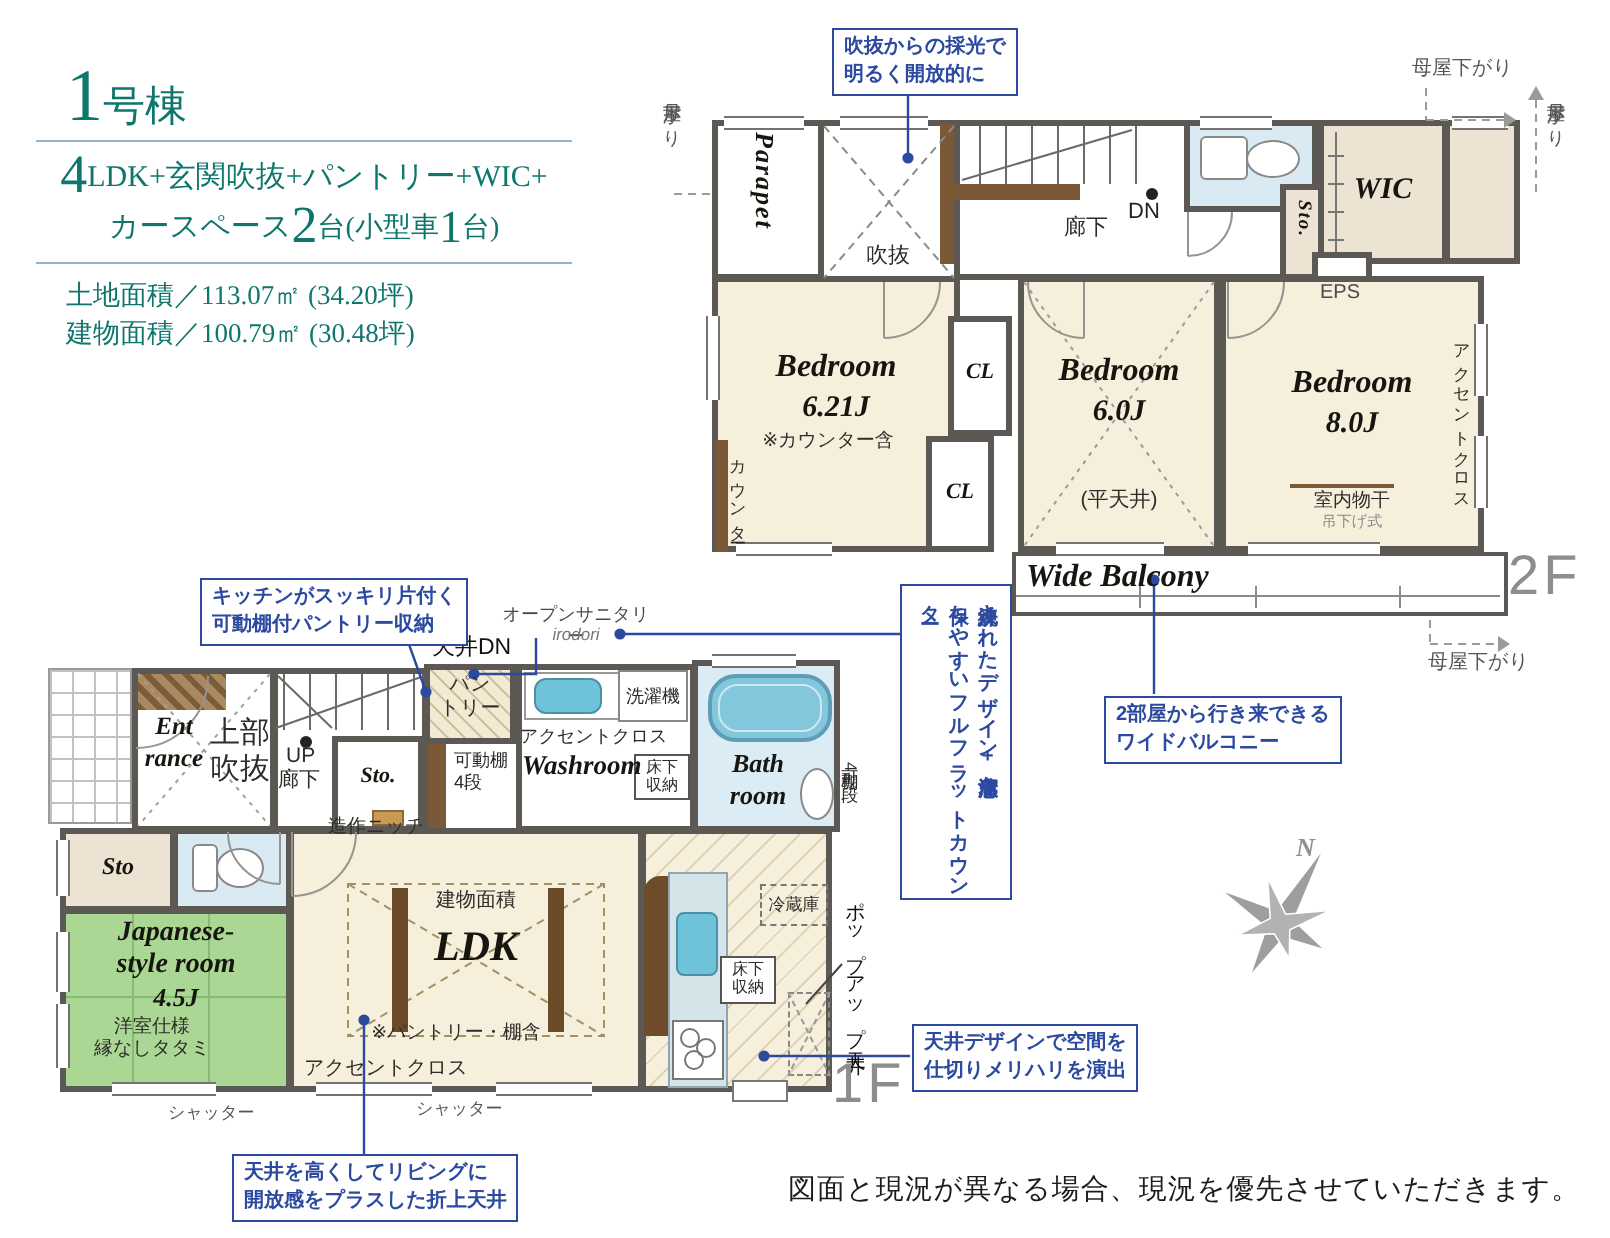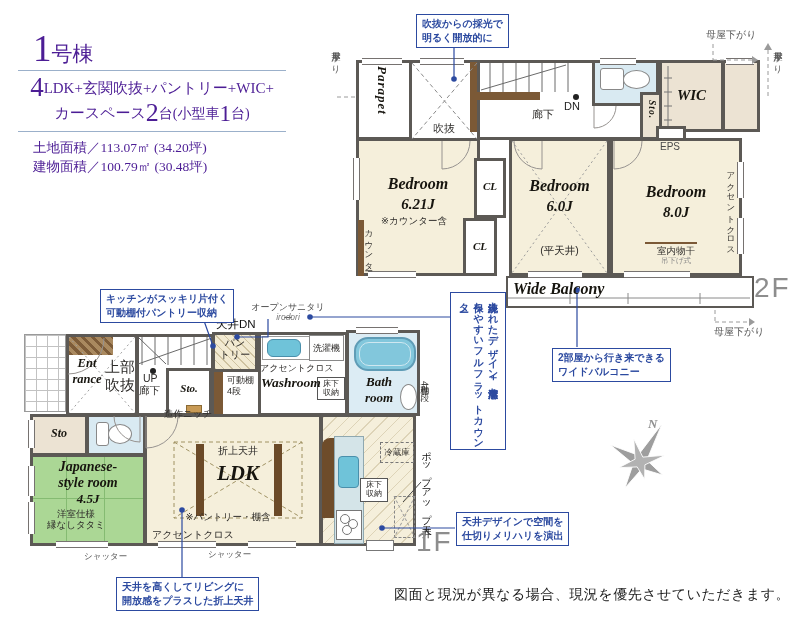--- a/index.html
+++ b/index.html
@@ -11,21 +11,21 @@
   .winh{height:7px;border-top:1px solid #767270;border-bottom:1px solid #767270}
   .winv{width:7px;border-left:1px solid #767270;border-right:1px solid #767270}
   svg.overlay{position:absolute;left:0;top:0;z-index:3;pointer-events:none}
   .lab{position:absolute;z-index:4;font-size:10px;line-height:1.22;color:#2e2c2a;white-space:pre-line}
   .ctr{text-align:center}
   .rname{font-family:"Liberation Serif","DejaVu Serif",serif;font-style:italic;font-weight:bold;color:#17150f}
   .vtx{writing-mode:vertical-rl;letter-spacing:1px}
   .callout{position:absolute;z-index:5;border:1px solid #2c4aa0;background:#fff;color:#2c4aa0;
            font-size:10px;line-height:1.4;font-weight:bold;padding:2px 5px;white-space:pre-line}
   .bigfloor{font-size:28px;color:#8d8d8d;letter-spacing:2px;z-index:4;position:absolute}
-  .tb{color:#4c1d95;font-family:"Liberation Serif","DejaVu Serif",serif;position:absolute;z-index:4}
+  .tb{color:#0f766e;font-family:"Liberation Serif","DejaVu Serif",serif;position:absolute;z-index:4}
   .grayline{position:absolute;background:#9bb0ca;height:1px;z-index:4}
 </style>
 </head>
 <body>
 
 <div id="stage">
 
   <div class="tb" style="left:33px;top:30px;">
     <span style="font-size:37px;line-height:1;">1</span><span style="font-size:21px;">号棟</span>
   </div>
@@ -261,21 +261,21 @@
   <div class="lab ctr" style="left:309px;top:343px;width:35px;font-size:9px;">洗濯機</div>
   <div class="lab ctr rname" style="left:350px;top:374px;width:58px;font-size:13px;line-height:1.2;">Bath
 room</div>
   <div class="lab vtx" style="left:420px;top:378px;height:60px;font-size:8.5px;">可動棚4段</div>
   <div class="lab ctr rname" style="left:30px;top:426px;width:58px;font-size:12px;">Sto</div>
   <div class="lab ctr rname" style="left:30px;top:459px;width:116px;font-size:14px;line-height:1.15;">Japanese-
 style room</div>
   <div class="lab ctr rname" style="left:30px;top:491px;width:116px;font-size:13px;">4.5J</div>
   <div class="lab ctr" style="left:30px;top:508px;width:92px;font-size:9.5px;line-height:1.2;">洋室仕様
 縁なしタタミ</div>
-  <div class="lab ctr" style="left:174px;top:445px;width:128px;font-size:10px;">折上天井</div>
+  <div class="lab ctr" style="left:174px;top:445px;width:128px;font-size:10px;">建物面積</div>
   <div class="lab ctr rname" style="left:174px;top:461px;width:128px;font-size:21px;">LDK</div>
   <div class="lab ctr" style="left:164px;top:511px;width:128px;font-size:9.5px;">※パントリー・棚含</div>
   <div class="lab" style="left:152px;top:529px;font-size:10px;">アクセントクロス</div>
   <div class="lab ctr" style="left:380px;top:447px;width:34px;font-size:8.5px;">冷蔵庫</div>
   <div class="lab ctr" style="left:360px;top:480px;width:28px;font-size:8px;line-height:1.15;">床下
 収納</div>
   <div class="lab vtx" style="left:420px;top:444px;height:84px;font-size:10px;color:#111;">ポップアップ天井</div>
   <div class="bigfloor" style="left:416px;top:526px;">1F</div>
   <div class="lab" style="left:84px;top:551px;font-size:8.5px;color:#555;">シャッター</div>
   <div class="lab" style="left:208px;top:549px;font-size:8.5px;color:#555;">シャッター</div>

